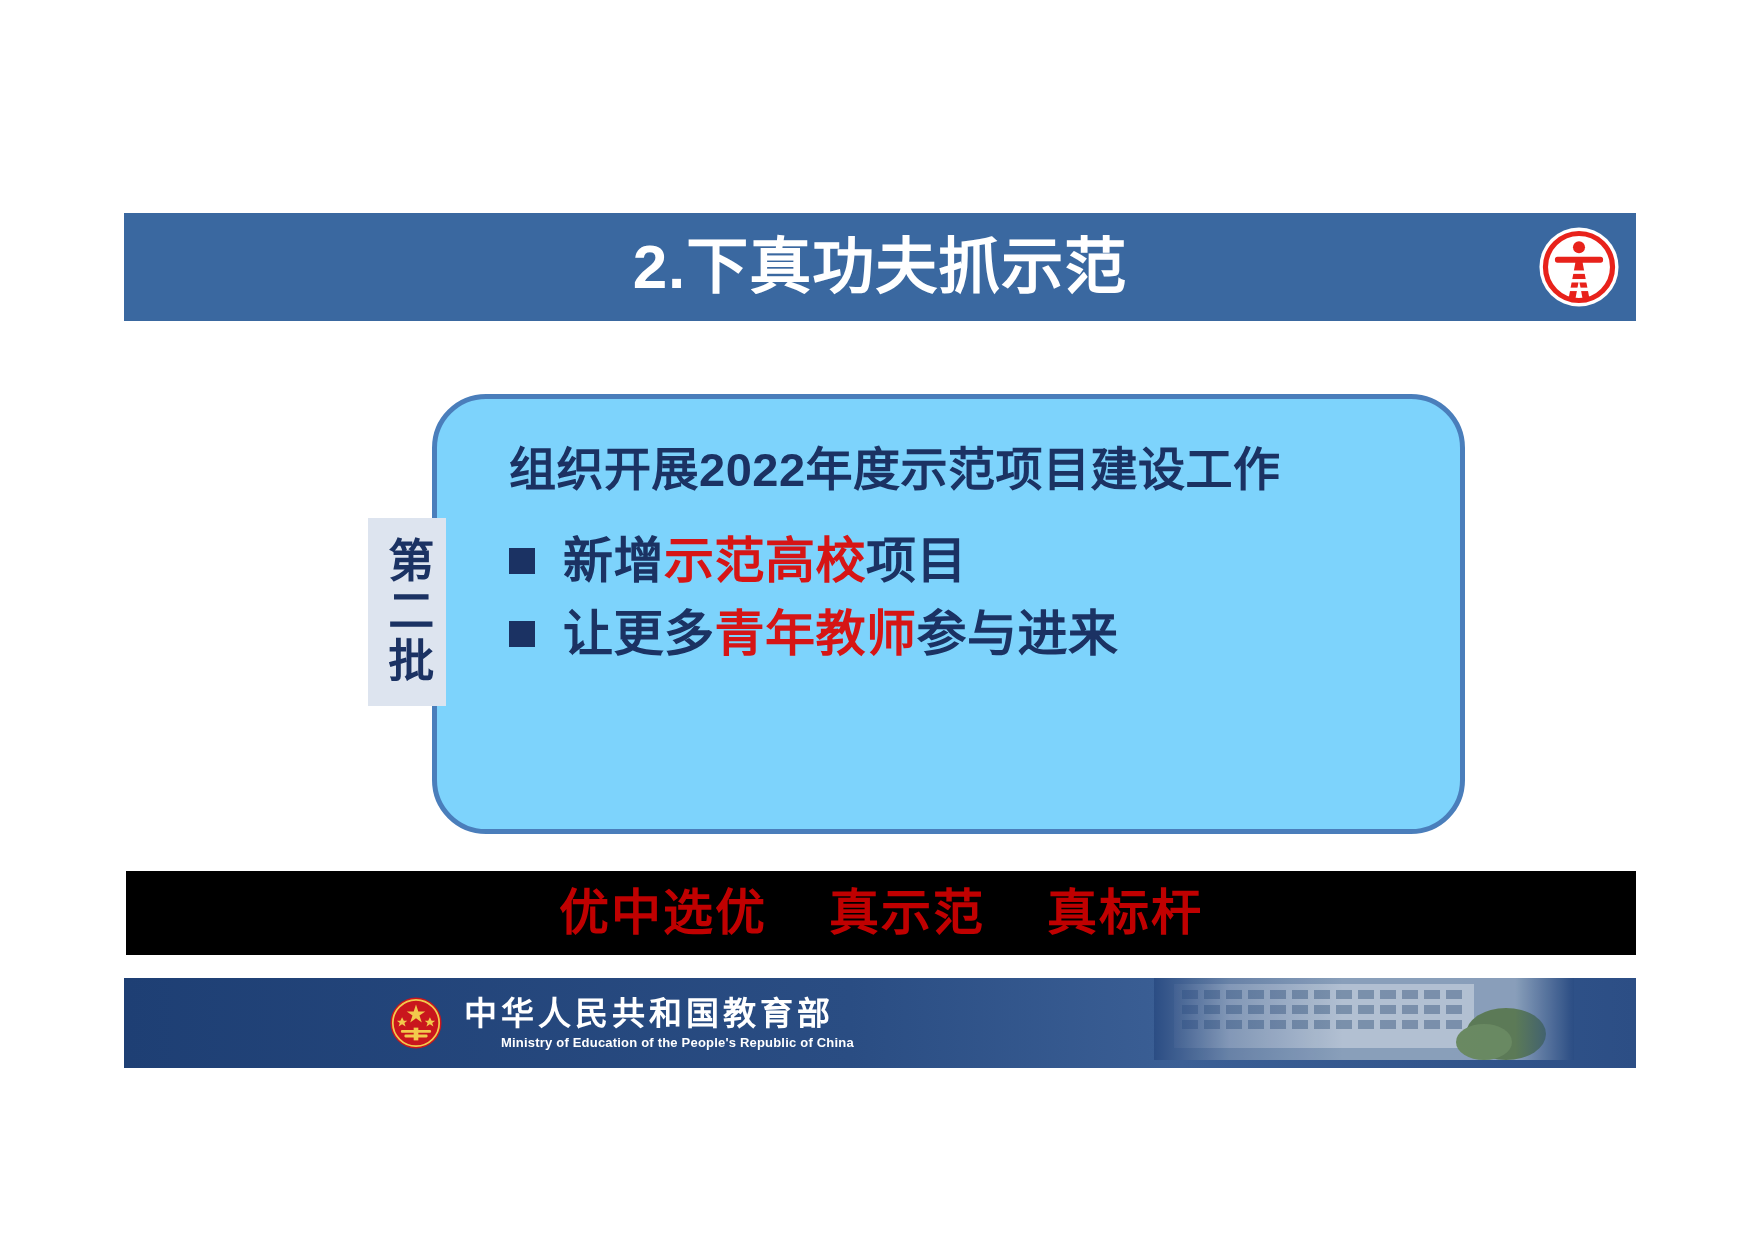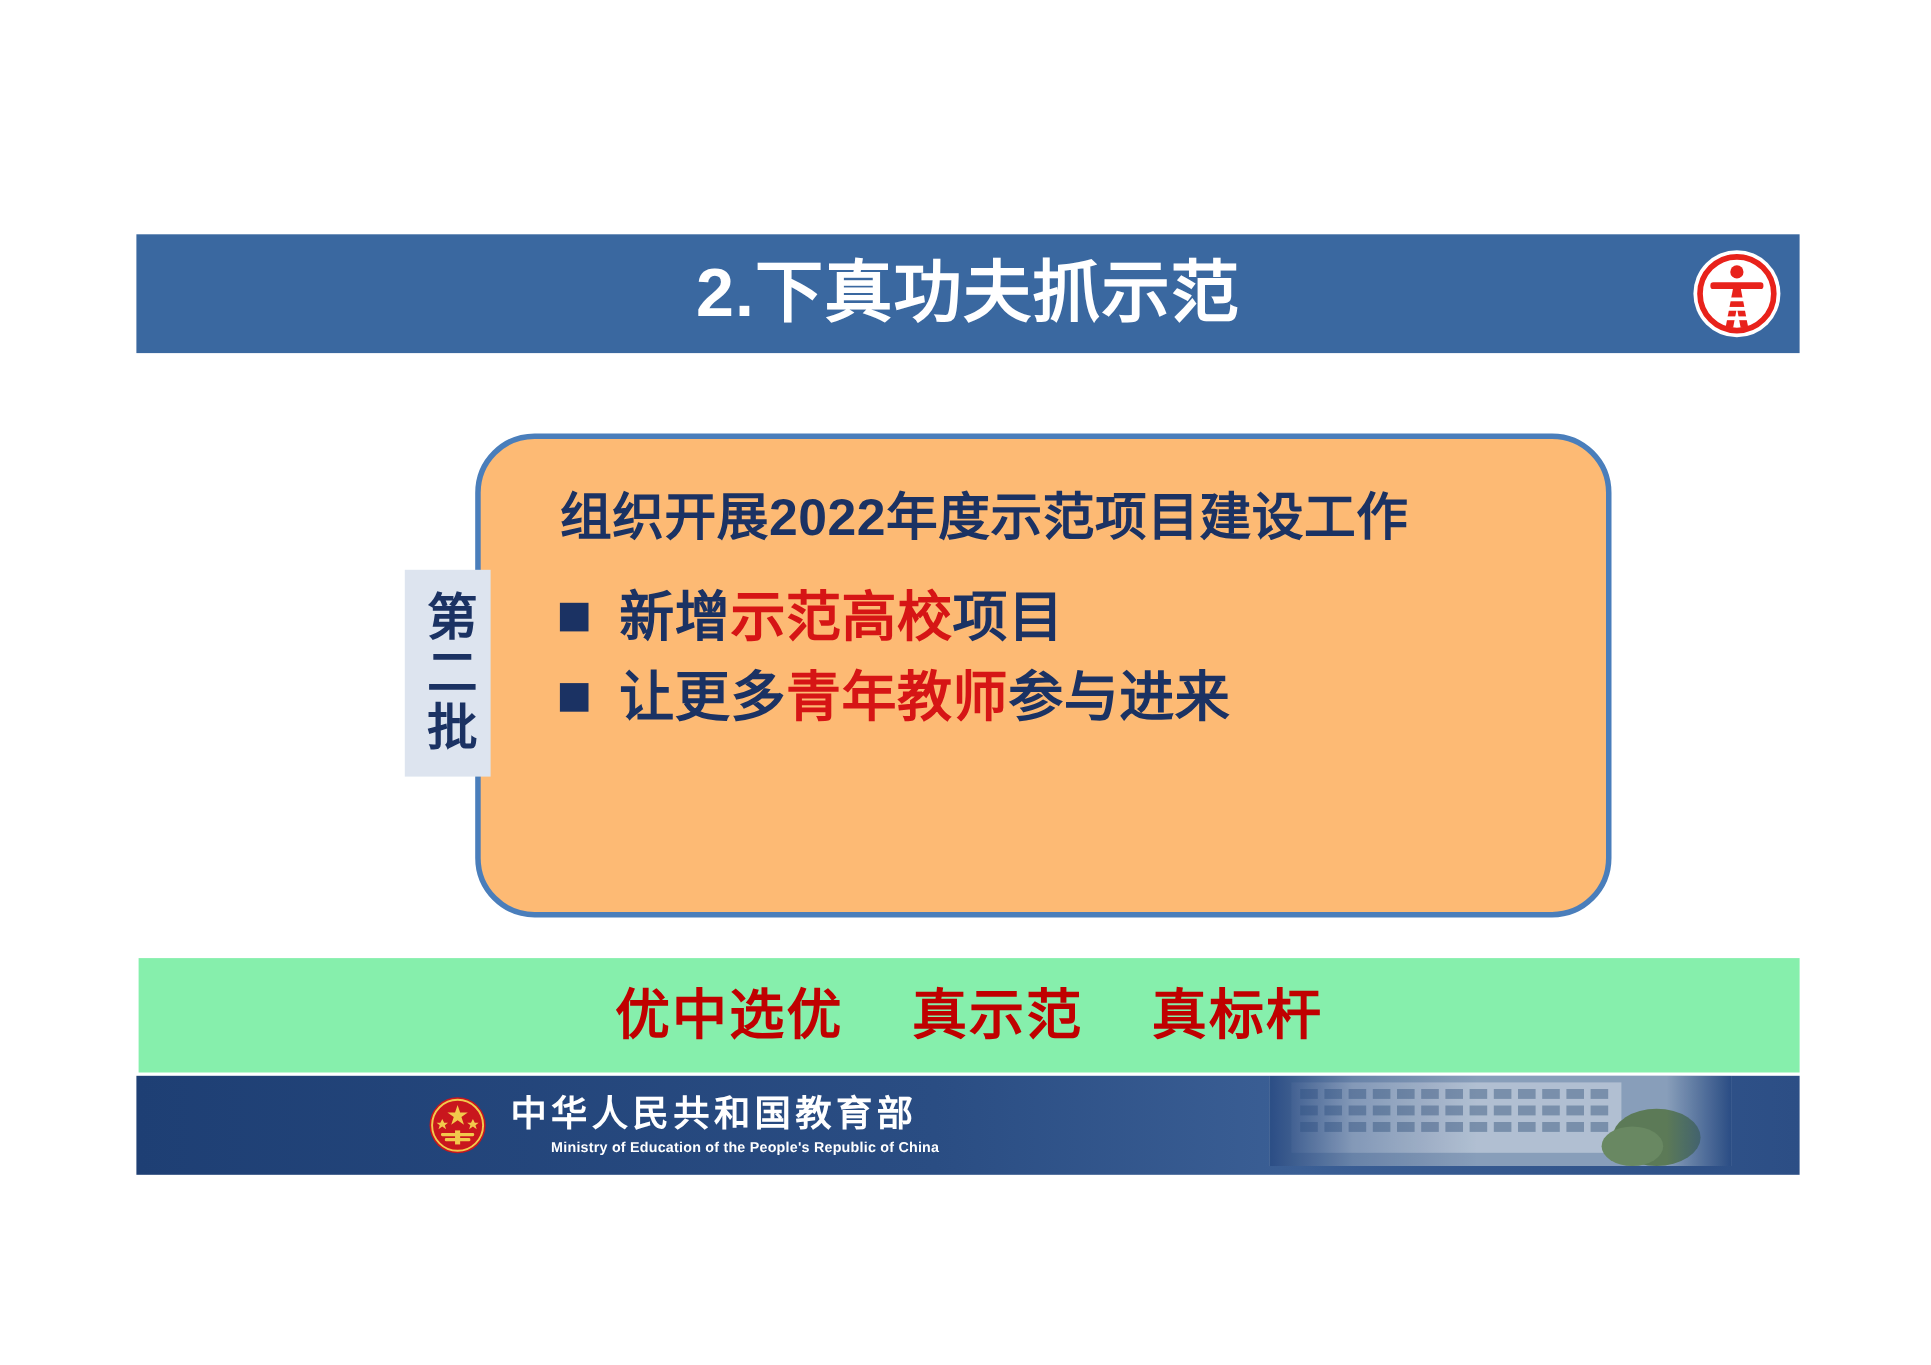--- a/index.html
+++ b/index.html
@@ -58,21 +58,21 @@
 
   
   .content-panel {
     position: absolute;
     left: 432px;
     top: 378px;
     width: 1033px;
     height: 440px;
     border: 5px solid #4a7ebb;
     border-radius: 54px;
-    background: #fdba74;
+    background: #7dd3fc;
     box-sizing: border-box;
   }
 
   .panel-heading {
     position: absolute;
     left: 72px;
     top: 32px;
     font-size: 47px;
     font-weight: bold;
     color: #1b3263;
@@ -131,22 +131,22 @@
     letter-spacing: 4px;
     line-height: 1.05;
   }
 
   
   .slogan-band {
     position: absolute;
     left: 126px;
     top: 855px;
     width: 1510px;
-    height: 104px;
-    background: #86efac;
+    height: 84px;
+    background: #000000;
     display: flex;
     align-items: center;
     justify-content: center;
   }
   .slogan-inner {
     display: flex;
     align-items: center;
     gap: 62px;
   }
   .slogan-item {

